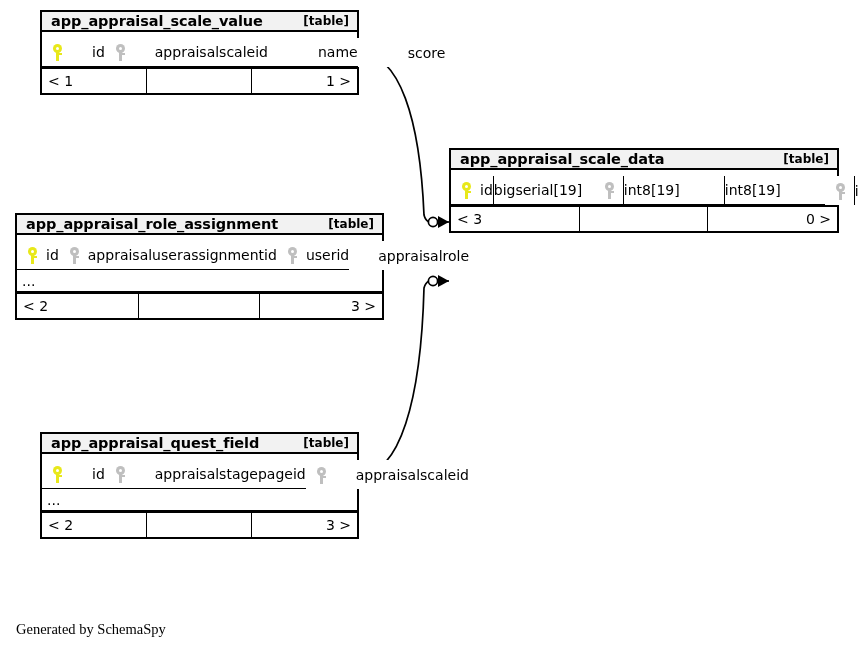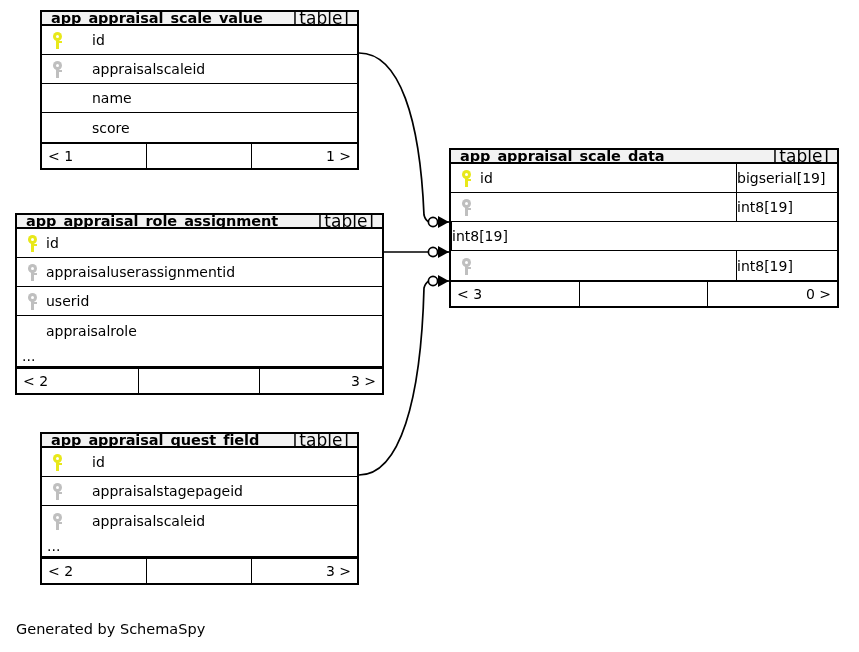--- a/index.html
+++ b/index.html
@@ -32,43 +32,43 @@
 
   .erd-table {
     position: absolute;
     box-sizing: border-box;
     border: 2px solid #000000;
     background: #ffffff;
   }
 
   .table-header {
     box-sizing: border-box;
-    height: 14px;
+    height: 20px;
     background: #f2f2f2;
     border-bottom: 2px solid #000000;
     display: flex;
     align-items: center;
     justify-content: space-between;
     padding: 0 8px 0 9px;
   }
   .table-title {
     font-size: 14.5px;
     font-weight: bold;
     letter-spacing: -0.1px;
     white-space: nowrap;
   }
   .table-tag {
-    font-size: 17px;
-    font-weight: normal;
+    font-size: 12px;
+    font-weight: bold;
     white-space: nowrap;
   }
 
   .rows {
     display: flex;
-    flex-direction: column;
+    margin-top: 6px;
   }
 
   .col-row {
     box-sizing: border-box;
     height: 29px;
     display: flex;
     align-items: stretch;
     border-bottom: 1.6px solid #000000;
     background: #ffffff;
   }
@@ -181,20 +181,21 @@
     border-right: none;
     justify-content: flex-end;
   }
 
   .credit {
     position: absolute;
     left: 16px;
     top: 621px;
     font-size: 14.5px;
     white-space: nowrap;
+    font-family: Liberation Serif, serif;
   }
 </style>
 </head>
 <body>
 
 <div id="diagram-canvas">
 
   <svg id="edge-layer" viewBox="0 0 859 652" xmlns="http://www.w3.org/2000/svg">
 
     <g>

